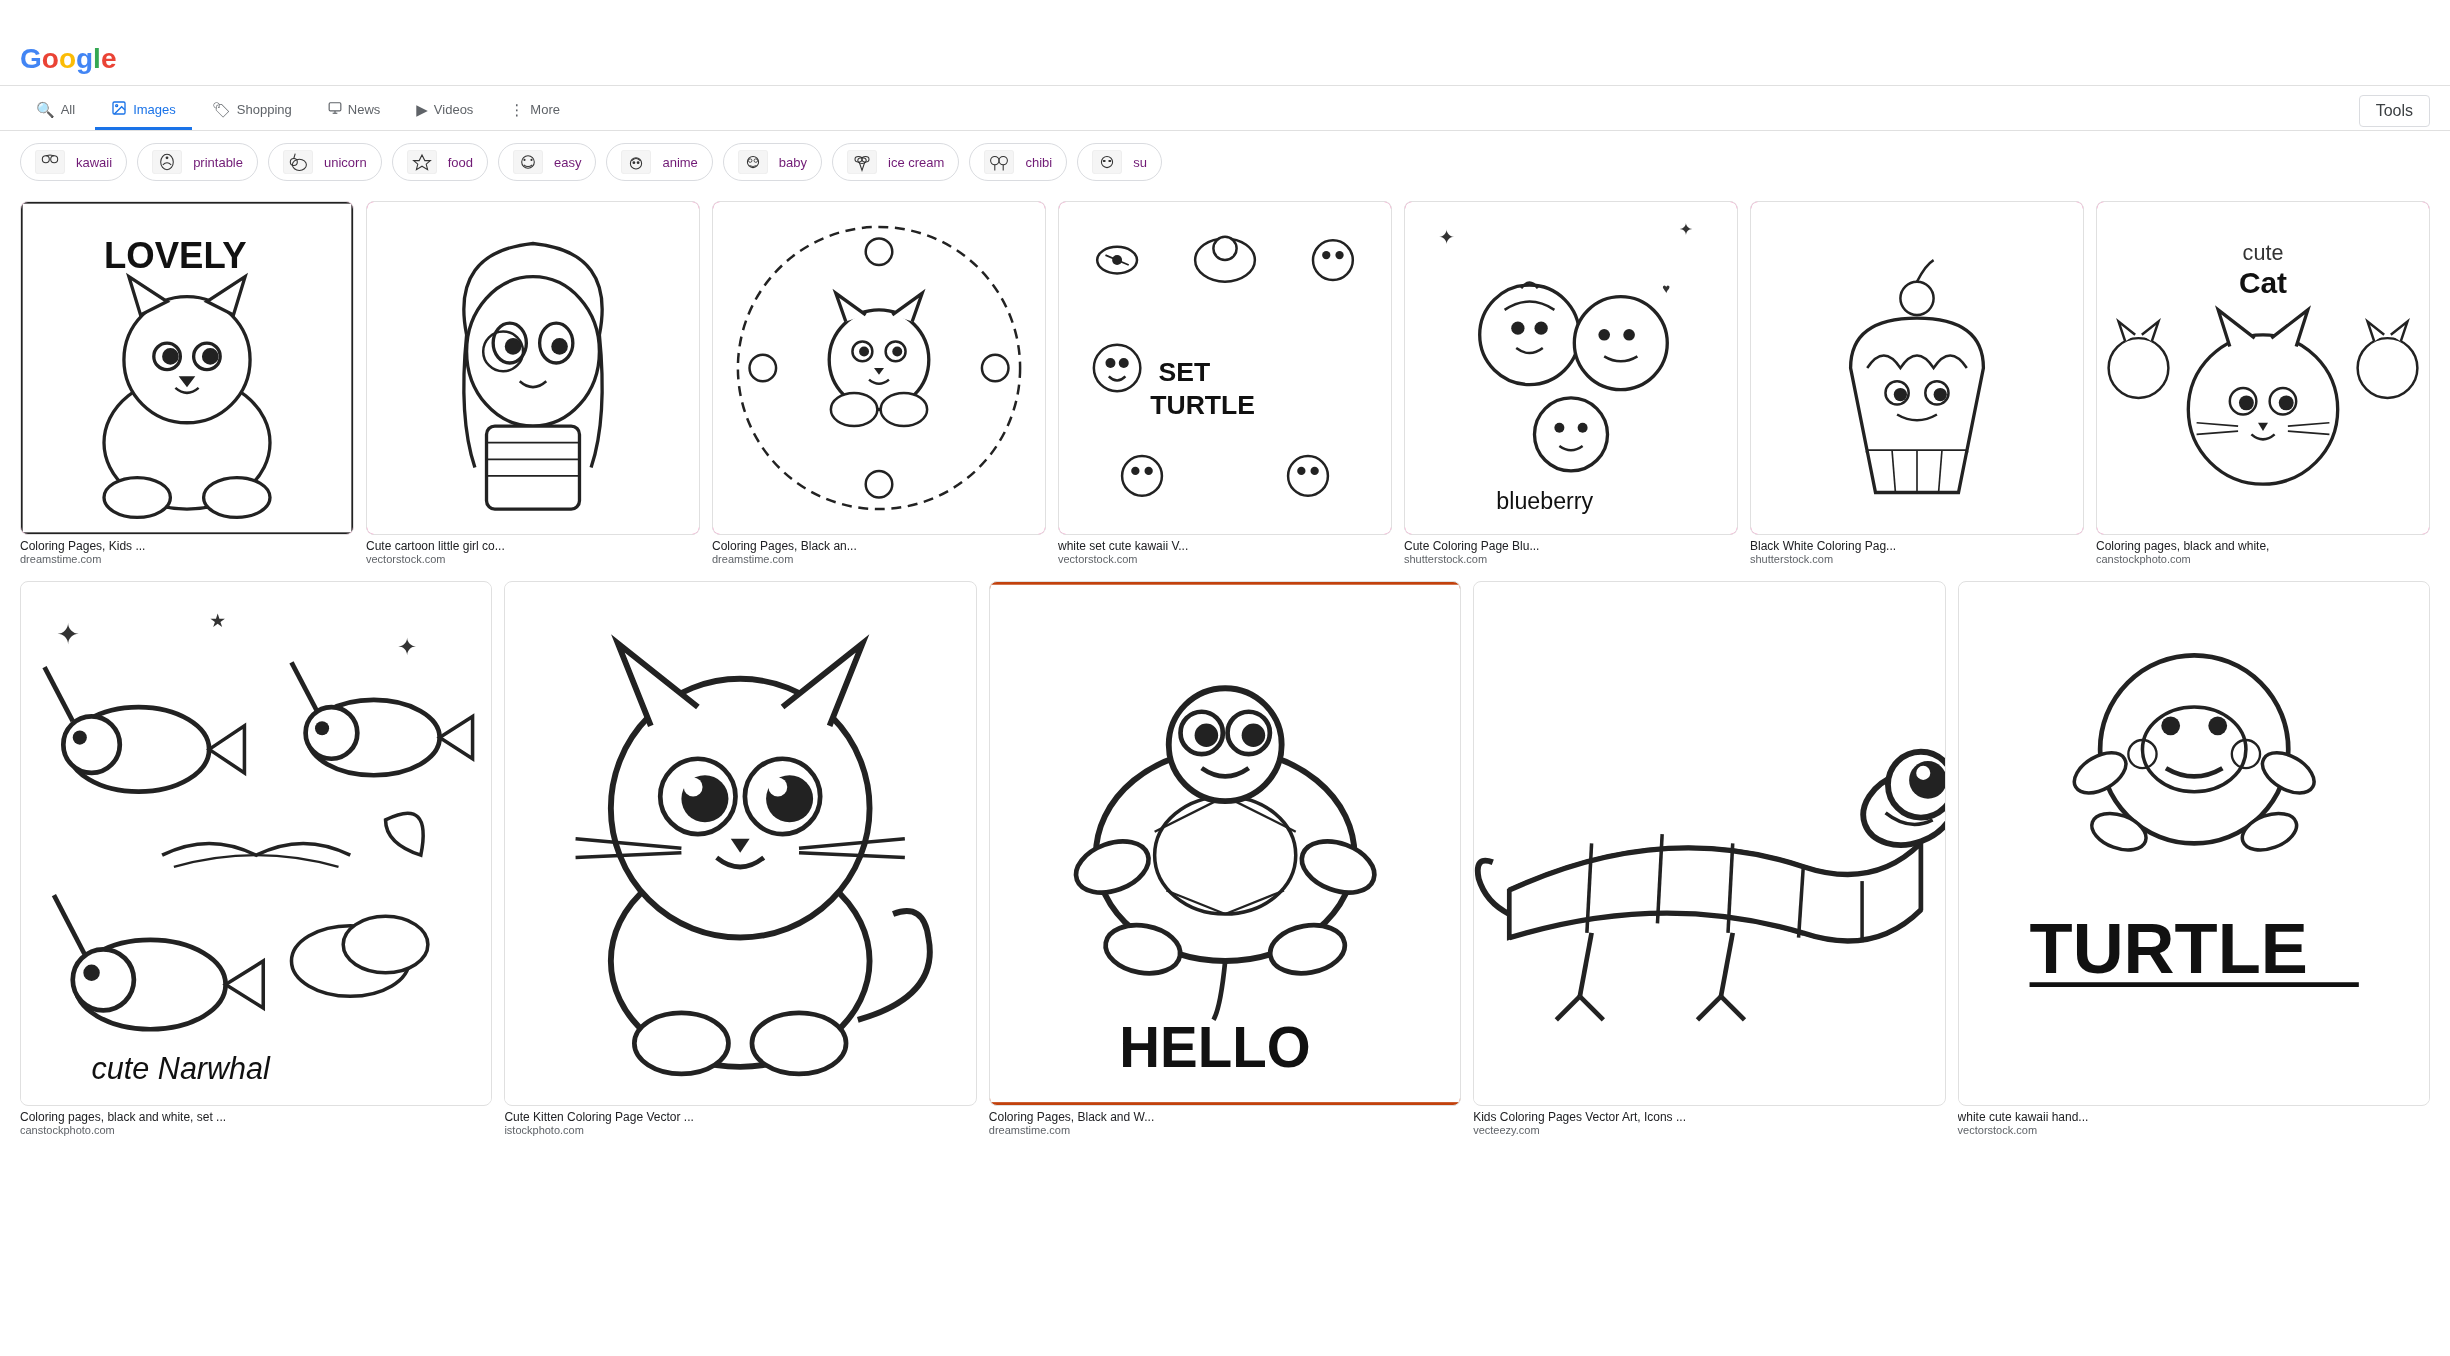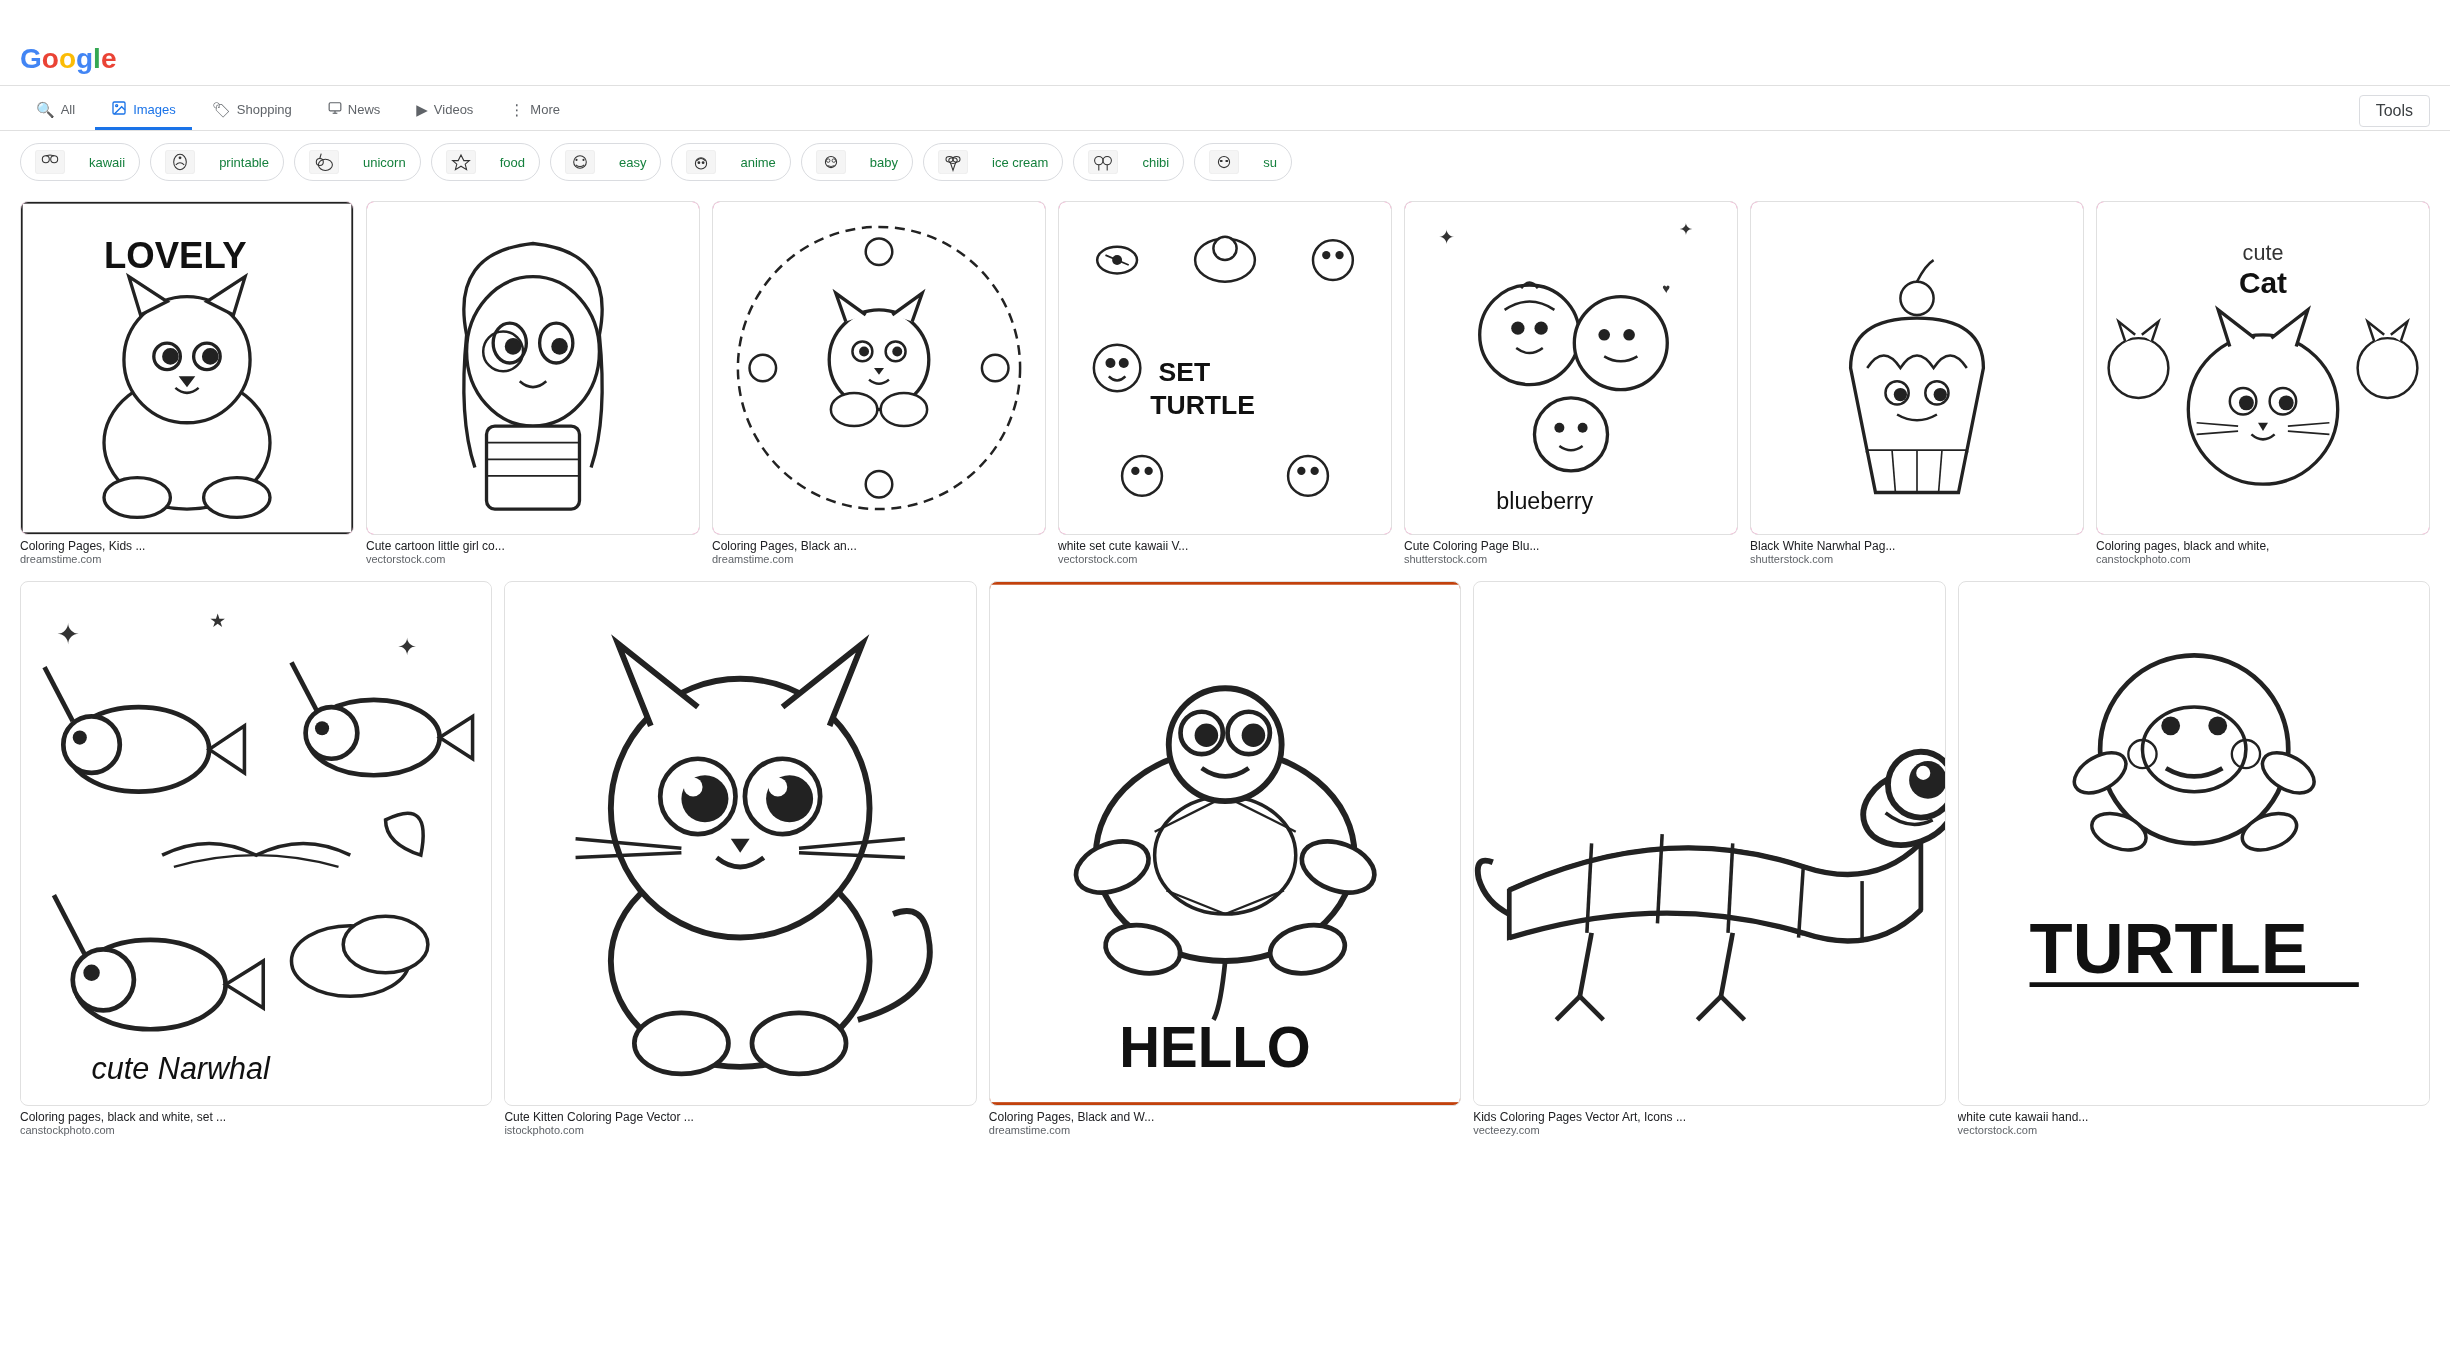--- a/index.html
+++ b/index.html
@@ -17,21 +17,21 @@
 
     
     .nav-tabs { display: flex; align-items: center; padding: 6px 20px 0; gap: 4px; border-bottom: 1px solid #e0e0e0; }
     .nav-tab { display: flex; align-items: center; gap: 6px; padding: 8px 16px; cursor: pointer; color: #5f6368; font-size: 13px; border-bottom: 3px solid transparent; white-space: nowrap; }
     .nav-tab.active { color: #1a73e8; border-bottom: 3px solid #1a73e8; }
     .nav-tab-icon { font-size: 15px; }
     .tools-btn { margin-left: auto; border: 1px solid #dadce0; border-radius: 4px; padding: 6px 16px; cursor: pointer; font-size: 16px; color: #3c4043; background: #fff; }
 
     
     .filter-chips { display: flex; align-items: center; padding: 12px 20px; gap: 10px; overflow-x: auto; }
-    .chip { display: flex; align-items: center; gap: 24px; border: 1px solid #dadce0; border-radius: 20px; padding: 6px 14px; cursor: pointer; white-space: nowrap; font-size: 13px; color: #15803d; background: #fff; }
+    .chip { display: flex; align-items: center; gap: 11px; border: 1px solid #dadce0; border-radius: 20px; padding: 6px 14px; cursor: pointer; white-space: nowrap; font-size: 13px; color: #701a75; background: #fff; }
     .chip-img { width: 30px; height: 24px; object-fit: cover; border-radius: 3px; background: #eee; display: flex; align-items: center; justify-content: center; font-size: 18px; }
 
     
     .image-section { padding: 8px 20px; }
     .image-grid { display: grid; grid-template-columns: repeat(7, 1fr); gap: 12px; margin-bottom: 16px; }
     .image-item { cursor: pointer; }
     .image-thumb { width: 100%; aspect-ratio: 1; background: #f8f8f8; border-radius: 8px; overflow: hidden; display: flex; align-items: center; justify-content: center; font-size: 40px; border: 1px solid #e0e0e0; }
     .image-thumb svg { width: 100%; height: 100%; }
     .image-title { font-size: 12px; color: #202124; margin-top: 4px; overflow: hidden; text-overflow: ellipsis; white-space: nowrap; }
     .image-source { font-size: 11px; color: #5f6368; }
@@ -405,21 +405,21 @@
           <path d="M70 150 L75 175 L125 175 L130 150" stroke="#222" stroke-width="2" fill="white"></path>
 
           <line x1="85" y1="150" x2="87" y2="175" stroke="#222" stroke-width="1"></line>
           <line x1="100" y1="150" x2="100" y2="175" stroke="#222" stroke-width="1"></line>
           <line x1="115" y1="150" x2="113" y2="175" stroke="#222" stroke-width="1"></line>
 
           <circle cx="100" cy="58" r="10" stroke="#222" stroke-width="1.5" fill="white"></circle>
           <path d="M100 48 Q105 38 110 35" stroke="#222" stroke-width="1.5" fill="none"></path>
         </svg>
       </div>
-      <div class="image-title">Black White Narwhal Pag...</div>
+      <div class="image-title">Black White Coloring Pag...</div>
       <div class="image-source">shutterstock.com</div>
     </div>
 
     <div class="image-item">
       <div class="image-thumb cp-bg">
         <svg viewBox="0 0 200 200" fill="none" xmlns="http://www.w3.org/2000/svg">
           <rect width="200" height="200" fill="white"></rect>
 
           <text x="100" y="35" font-family="Arial" font-size="13" fill="#333" stroke="none" text-anchor="middle">cute</text>
           <text x="100" y="55" font-family="Arial" font-size="18" font-weight="bold" fill="#111" stroke="none" text-anchor="middle">Cat</text>

